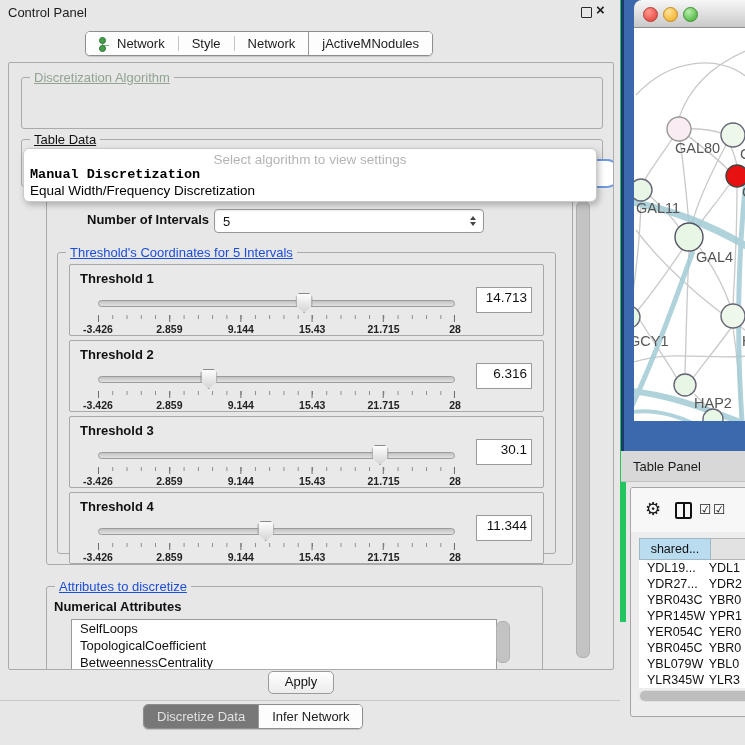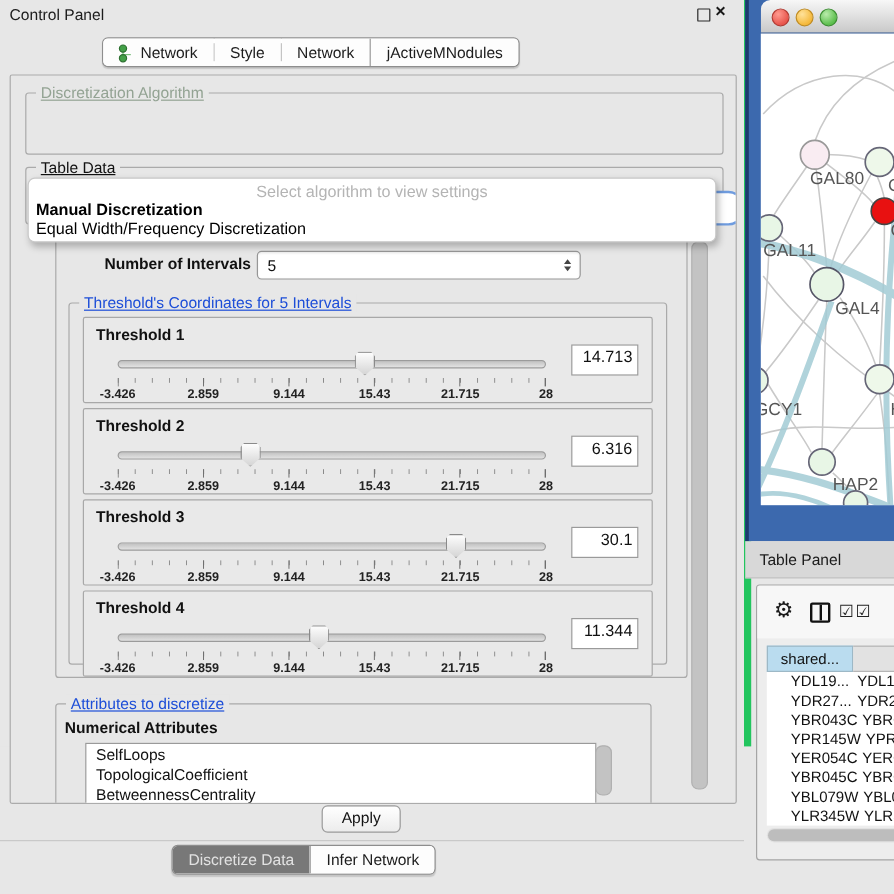--- a/index.html
+++ b/index.html
@@ -22,21 +22,21 @@
   .gtitle{position:absolute;top:-8px;left:8px;background:#e7e7e7;padding:0 4px;font-size:13px;white-space:nowrap;text-decoration:underline;}
   .green{color:#2cb52c;} .blue{color:#1d4ed8;} .dim{color:#93a393;} .blk{color:#111;}
   .combo{position:absolute;background:#fff;border:1px solid #979797;border-radius:4px;font-size:13px;color:#111;display:flex;align-items:center;padding:0 8px;box-shadow:inset 0 1px 2px rgba(0,0,0,.08);}
   .spin{position:absolute;right:7px;top:50%;transform:translateY(-50%);display:flex;flex-direction:column;gap:2px;}
   .spin i{display:block;width:0;height:0;border-left:3.5px solid transparent;border-right:3.5px solid transparent;}
   .spin .up{border-bottom:4px solid #444;}
   .spin .dn{border-top:4px solid #444;}
   
   .popup{position:absolute;left:14px;top:85px;width:572px;height:52px;background:#fff;border:1px solid #c9c9c9;border-radius:6px;box-shadow:2px 3px 6px rgba(0,0,0,.25);z-index:50;font-size:13.5px;}
   .popup .hint{position:absolute;left:0;right:0;top:3px;text-align:center;color:#b4b4b4;}
-  .popup .it1{position:absolute;left:6px;top:18px;font-weight:700;color:#000;}
+  .popup .it1{position:absolute;left:6px;top:18px;font-weight:700;color:#000;font-family:Liberation Mono, monospace;}
   .popup .it2{position:absolute;left:6px;top:34px;color:#000;}
   .combo-frag{position:absolute;left:560px;top:96px;width:47px;height:25px;background:#fff;border:2.5px solid #6f9cdf;border-radius:13px;z-index:10;}
   
   .thr-box{position:absolute;left:60px;width:473px;height:70px;border:1px solid #a8a8a8;background:#e9e9e9;border-radius:2px;}
   .thr-label{position:absolute;left:10px;top:6px;font-size:13px;font-weight:700;color:#111;}
   .sliderzone{position:absolute;left:28px;top:28px;width:357px;height:40px;}
   .track{position:absolute;left:0;right:0;top:7px;height:5px;border:1px solid #9b9b9b;border-radius:4px;background:linear-gradient(#c2c2c2,#e2e2e2);}
   .thumb{position:absolute;top:0;width:15px;height:18px;transform:translateX(-50%);background:linear-gradient(#fdfdfd,#d5d5d5);border:1px solid #8a8a8a;clip-path:polygon(50% 100%,0 62%,0 20%,20% 0,80% 0,100% 20%,100% 62%);}
   .ticks-minor{position:absolute;left:0;right:0;top:22px;height:4px;background-image:linear-gradient(to right,#8a8a8a 1px,transparent 1px);background-size:calc(100%/25) 100%;}
   .ticks-major{position:absolute;left:0;right:0;top:22px;height:7px;background-image:linear-gradient(to right,#6e6e6e 1px,transparent 1px);background-size:calc(100%/5) 100%;border-right:1px solid #6e6e6e;}
@@ -63,21 +63,21 @@
   .gear{position:absolute;left:14px;top:10px;font-size:18px;color:#1a1a1a;}
   .colicon{position:absolute;left:44px;top:14px;width:13px;height:13px;border:2px solid #111;border-radius:2px;}
   .colicon i{position:absolute;left:5.5px;top:0;width:2px;height:13px;background:#111;}
   .cbx{position:absolute;top:13px;font-size:14px;color:#222;}
   .tp-headrow{position:absolute;left:8px;top:50px;height:22px;display:flex;}
   .hcell{font-size:12.5px;color:#111;display:flex;align-items:center;justify-content:center;border:1px solid #9db8c6;}
   .hc1{width:70px;background:#badcef;}
   .hc2{width:70px;background:#e2e2e2;border-left:none;justify-content:flex-end;padding-right:30px;border-color:#b5b5b5;}
   .tp-rows{position:absolute;left:8px;top:72px;width:122px;height:128px;background:#fff;font-size:12.5px;color:#111;overflow:hidden;}
   .trow{display:flex;height:16px;line-height:16px;}
-  .trow span:first-child{width:66px;padding-left:20px;}
+  .trow span:first-child{width:66px;padding-left:8px;}
   .trow span:last-child{width:60px;padding-left:4px;}
   .hscroll{position:absolute;left:8px;top:202px;width:122px;height:12px;background:#e2e2e2;border-radius:6px;}
   .hscroll i{position:absolute;left:1px;top:1px;width:110px;height:10px;background:#bdbdbd;border-radius:5px;}
   
   .neticon{display:inline-block;width:13px;height:14px;position:relative;}
   .neticon b{position:absolute;width:5px;height:5px;border-radius:50%;background:#43a047;border:1px solid #2e7031;}
   .neticon u{position:absolute;width:1.5px;background:#7bbf7e;}
 </style>
 </head>
 <body>

